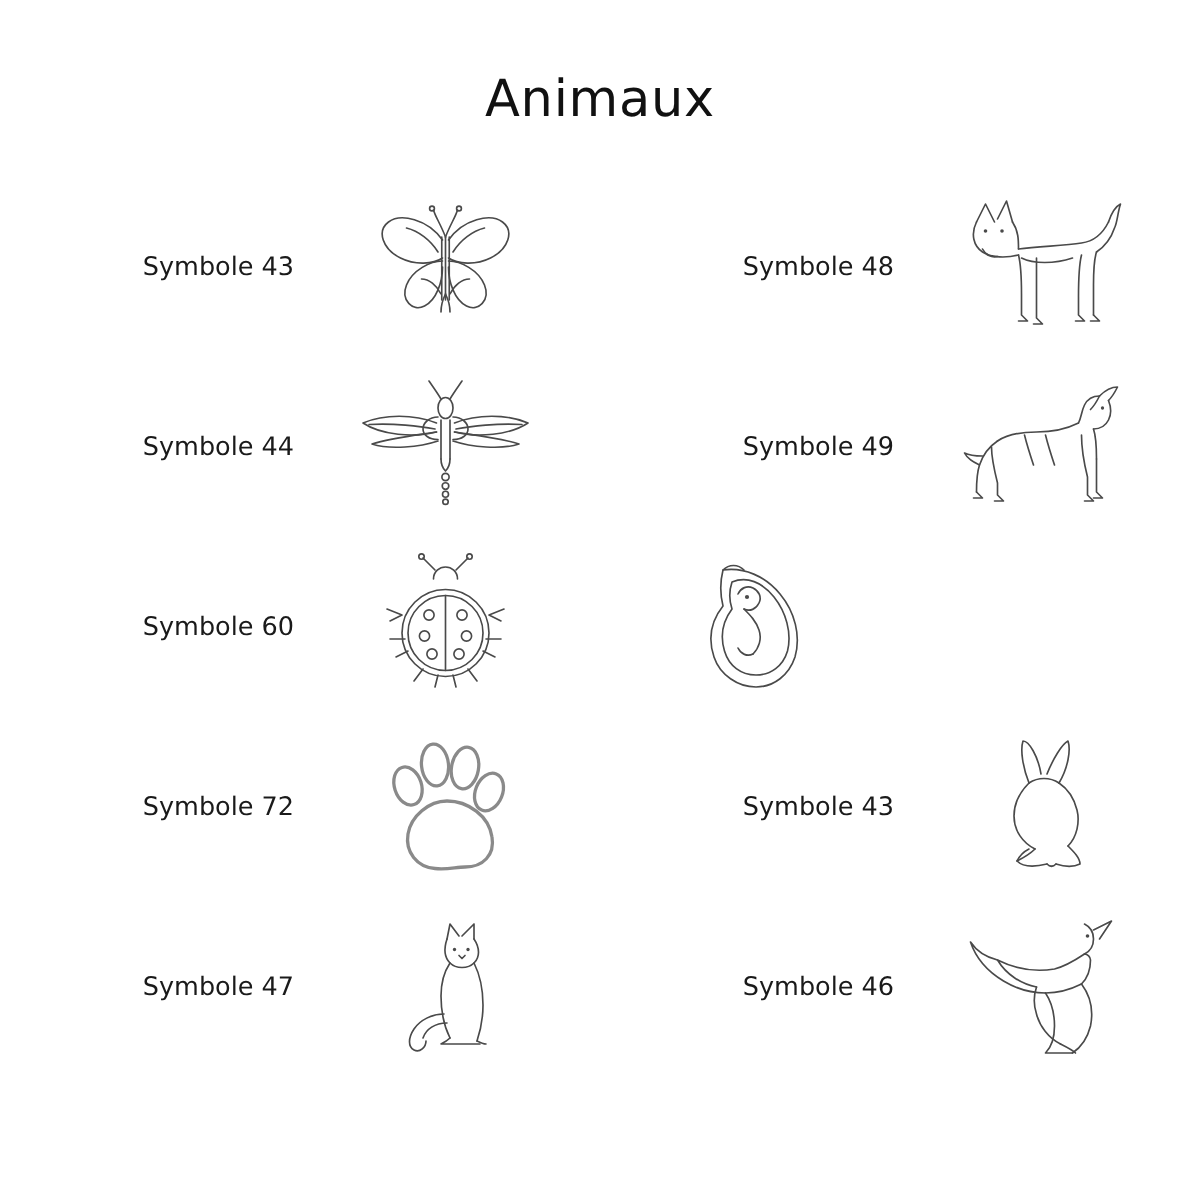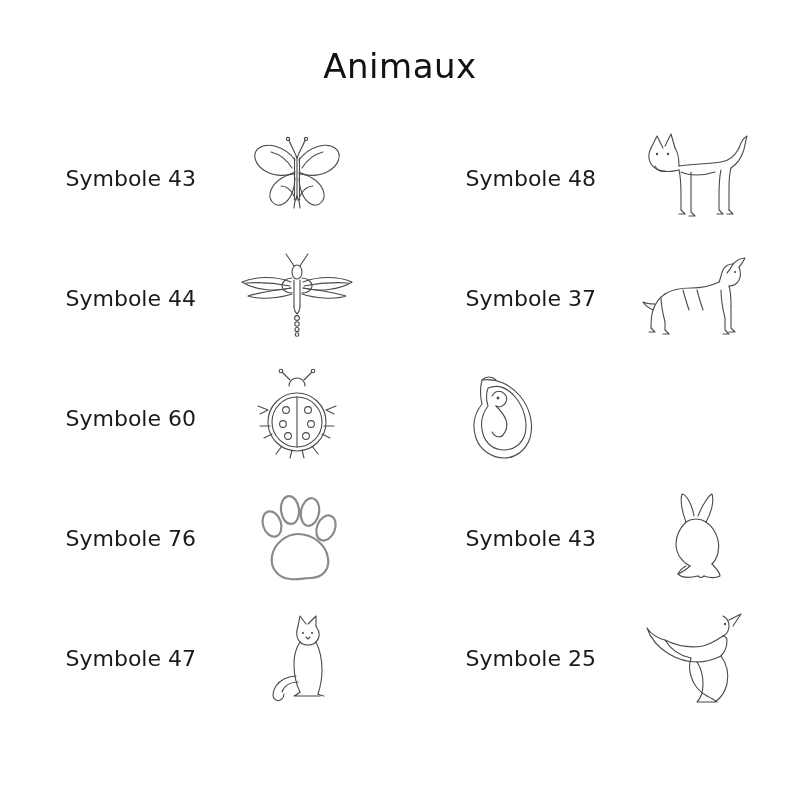--- a/index.html
+++ b/index.html
@@ -44,21 +44,21 @@
     display: flex;
     flex-direction: row;
     align-items: center;
     justify-content: flex-start;
     height: 120px;
   }
   .cell .label {
     width: 196px;
     text-align: right;
     padding-right: 0px;
-    font-size: 22px;
+    font-size: 17px;
     color: #1a1a1a;
     white-space: nowrap;
   }
   .cell .art {
     width: 150px;
     height: 110px;
     display: flex;
     align-items: center;
     justify-content: center;
     margin-left: 26px;
@@ -165,21 +165,21 @@
             <path d="M59,40 C46,42 28,44 16,48 C28,52 48,50 60,46"></path>
             <path d="M71,40 C84,42 102,44 114,48 C102,52 82,50 70,46"></path>
             <path d="M14,35 C30,34 48,36 58,38"></path>
             <path d="M116,35 C100,34 82,36 72,38"></path>
           </g>
         </svg>
       </div>
     </div>
 
     <div class="cell">
-      <div class="label">Symbole 37</div>
+      <div class="label">Symbole 49</div>
       <div class="art">
         <svg width="120" height="105" viewBox="0 0 120 105">
           <g class="stroke-thin">
             <path d="M96,18 C100,14 104,12 108,12 C106,16 104,19 102,21"></path>
             <path d="M96,18 C92,18 88,20 86,24 C84,28 84,32 82,36"></path>
             <path d="M102,21 C104,26 104,30 102,34 C100,38 96,40 92,40"></path>
             <path d="M96,18 C94,22 92,25 90,27"></path>
             <circle cx="98" cy="26" r="1.1" class="dot" stroke="none"></circle>
             <path d="M82,36 C74,40 64,42 54,42 C44,42 34,44 28,48"></path>
             <path d="M92,40 C94,46 94,54 94,60"></path>
@@ -236,21 +236,21 @@
             <path d="M50,40 C54,44 58,48 60,54 C62,60 60,66 56,70"></path>
             <path d="M56,70 C52,72 48,70 46,66"></path>
             <circle cx="52" cy="32" r="1.4" class="dot" stroke="none"></circle>
             <path d="M36,14 C40,10 46,10 50,14"></path>
           </g>
         </svg>
       </div>
     </div>
 
     <div class="cell">
-      <div class="label">Symbole 76</div>
+      <div class="label">Symbole 72</div>
       <div class="art">
         <svg width="110" height="105" viewBox="0 0 110 105">
           <g class="stroke-grey">
             <ellipse cx="30" cy="38" rx="9" ry="13" transform="rotate(-18 30 38)"></ellipse>
             <ellipse cx="48" cy="24" rx="9" ry="14" transform="rotate(-6 48 24)"></ellipse>
             <ellipse cx="68" cy="26" rx="9" ry="14" transform="rotate(10 68 26)"></ellipse>
             <ellipse cx="84" cy="42" rx="9" ry="13" transform="rotate(22 84 42)"></ellipse>
             <path d="M56,48 C44,48 32,58 30,70 C28,82 36,92 48,93 C56,94 62,92 68,92 C80,92 88,84 86,72 C84,58 70,48 56,48 Z"></path>
           </g>
         </svg>
@@ -292,21 +292,21 @@
             <path d="M58,86 C56,88 54,89 52,90 L78,90"></path>
             <path d="M76,88 C78,89 80,90 82,90"></path>
             <path d="M54,70 C46,70 38,74 34,80 C30,86 30,92 34,94 C38,96 42,92 42,88"></path>
             <path d="M56,76 C48,76 42,80 40,86"></path>
           </g>
         </svg>
       </div>
     </div>
 
     <div class="cell">
-      <div class="label">Symbole 25</div>
+      <div class="label">Symbole 46</div>
       <div class="art">
         <svg width="120" height="105" viewBox="0 0 120 105">
           <g class="stroke-thin">
             <path d="M86,10 C90,12 92,16 92,20 C92,24 90,28 86,30"></path>
             <path d="M92,14 L104,8 L96,20"></path>
             <circle cx="88" cy="18" r="1.2" class="dot" stroke="none"></circle>
             <path d="M86,30 C80,34 74,38 66,40 C54,42 40,40 28,34 C34,44 44,50 54,52"></path>
             <path d="M28,34 C20,32 14,28 10,22 C14,34 22,42 32,48 C42,54 52,56 60,56"></path>
             <path d="M54,52 C52,58 52,64 54,70 C56,78 62,86 70,90"></path>
             <path d="M60,56 C64,62 66,70 66,78 C66,86 64,92 60,96 L78,96"></path>

